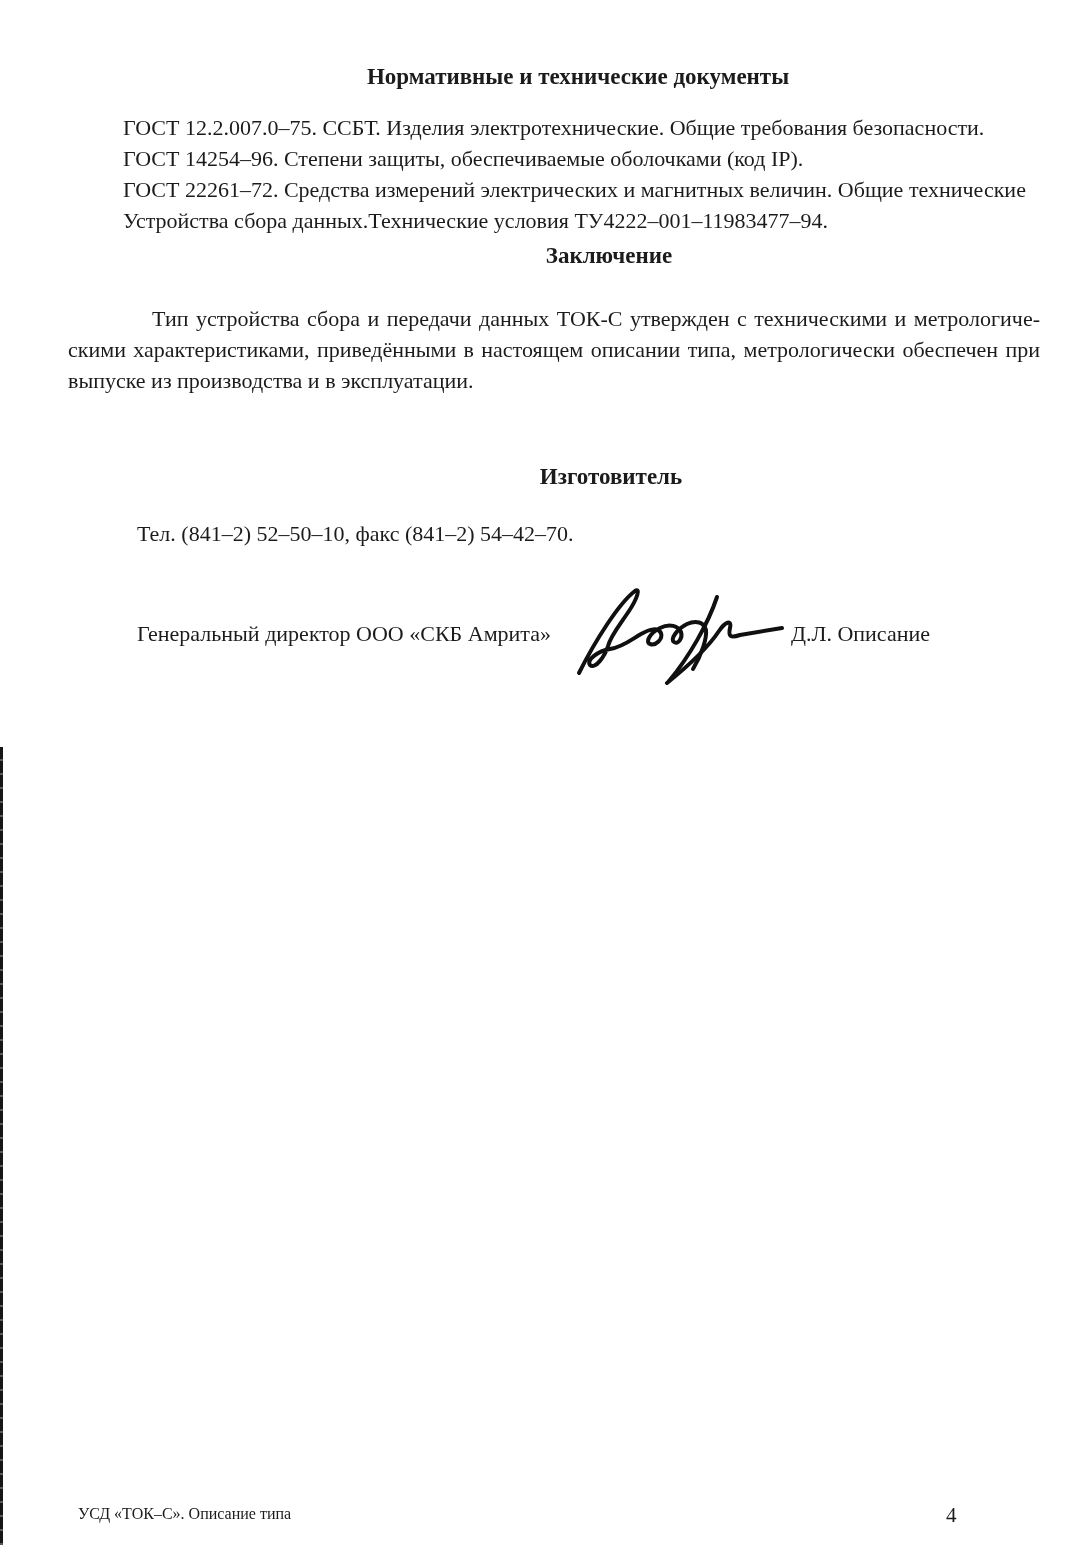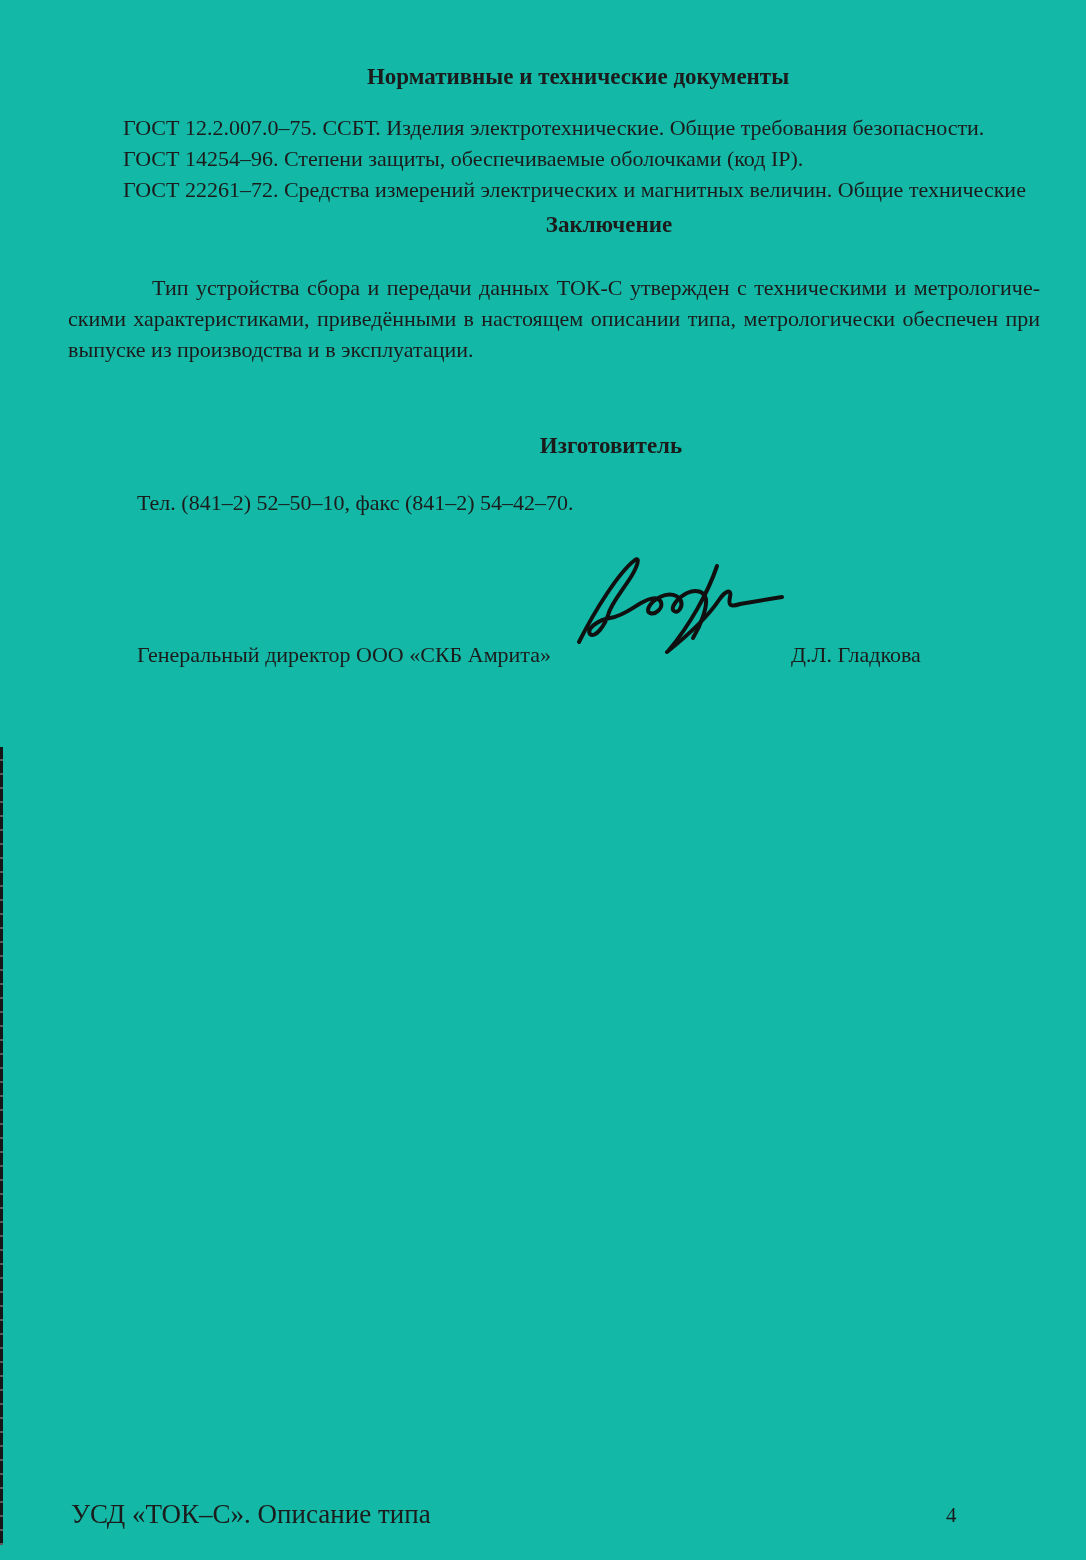--- a/index.html
+++ b/index.html
@@ -1,21 +1,21 @@
 <!DOCTYPE html>
 <html lang="ru"><head>
 <meta charset="utf-8">
 <style>
   html, body { margin: 0; padding: 0; background: #e8e8e8; }
   .page {
     position: relative;
     width: 1086px;
     height: 1560px;
     margin: 0 auto;
-    background: #14b8a6;
+    background: #ffffff;
     color: #1b1b1b;
     font-family: "Liberation Serif", serif;
     overflow: hidden;
   }
   .content {
     position: absolute;
     left: 68px;
     top: 0;
     width: 972px;
   }
@@ -53,32 +53,32 @@
     text-align-last: justify;
   }
 
   .address-line { margin-top: 17px; }
   .phone-line   { margin-top: 26px; }
 
   .signature-row {
     margin-top: 20px;
     height: 130px;
     display: flex;
-    align-items: flex-end;
+    align-items: center;
     padding-left: 69px;
   }
   .signature-role { font-size: 22px; white-space: nowrap; }
   .signature-svg  { width: 220px; height: 130px; margin-left: 14px; flex: none; }
   .signature-name { font-size: 22px; white-space: nowrap; margin-left: 6px; }
 
   .footer-left {
     position: absolute;
-    left: 71px;
+    left: 78px;
     top: 1501px;
-    font-size: 27px;
+    font-size: 16px;
     line-height: 26px;
   }
   .footer-page {
     position: absolute;
     left: 946px;
     top: 1502px;
     font-size: 21px;
     line-height: 26px;
   }
   .scan-edge {
@@ -96,20 +96,21 @@
 <div class="page">
 
   <div class="content">
 
     <div class="doc-title">Нормативные и технические документы</div>
 
     <div class="normative-block">
       <div class="line indent-55">ГОСТ 12.2.007.0–75. ССБТ. Изделия электротехнические. Общие требования безопасности.</div>
       <div class="line indent-55">ГОСТ 14254–96. Степени защиты, обеспечиваемые оболочками (код IP).</div>
       <div class="line indent-55">ГОСТ 22261–72. Средства измерений электрических и магнитных величин. Общие технические</div>
+      <div class="line indent-55">Устройства сбора данных.Технические условия ТУ4222–001–11983477–94.</div>
     </div>
 
     <div class="h2 h-conclusion">Заключение</div>
 
     <div class="conclusion-block">
       <div class="line indent-84 stretch">Тип устройства сбора и передачи данных ТОК-С утвержден с техническими и метрологиче-</div>
       <div class="line stretch">скими характеристиками, приведёнными в настоящем описании типа, метрологически обеспечен при</div>
       <div class="line">выпуске из производства и в эксплуатации.</div>
     </div>
 
@@ -120,21 +121,21 @@
 
     <div class="signature-row">
       <span class="signature-role">Генеральный директор ООО «СКБ Амрита»</span>
       <svg class="signature-svg" viewBox="0 0 220 130" xmlns="http://www.w3.org/2000/svg">
         <g fill="none" stroke="#101010" stroke-width="4" stroke-linecap="round" stroke-linejoin="round">
           <path d="M14 104 C30 72 54 34 70 22 C76 18 72 30 64 42 C54 57 46 66 43 77 C40 87 30 101 25 96 C21 91 33 82 45 80 C58 78 67 70 76 65 C85 60 93 58 96 64 C98 70 91 77 85 75 C80 73 85 64 95 59 C105 54 113 57 116 63 C118 69 113 76 109 73 C105 70 112 60 122 55 C131 51 139 53 141 61 C142 69 137 85 128 100"></path>
           <path d="M152 28 C143 55 124 88 104 112"></path>
           <path d="M102 114 C122 98 142 80 154 62 C160 53 167 50 165 59 C163 68 166 69 175 66 L217 59"></path>
         </g>
       </svg>
-      <span class="signature-name">Д.Л. Гладкова</span>
+      <span class="signature-name">Д.Л. Описание</span>
     </div>
 
   </div>
 
   <div class="scan-edge"></div>
 
   <div class="footer-left">УСД «ТОК–С». Описание типа</div>
 
   <div class="footer-page">4</div>
 

